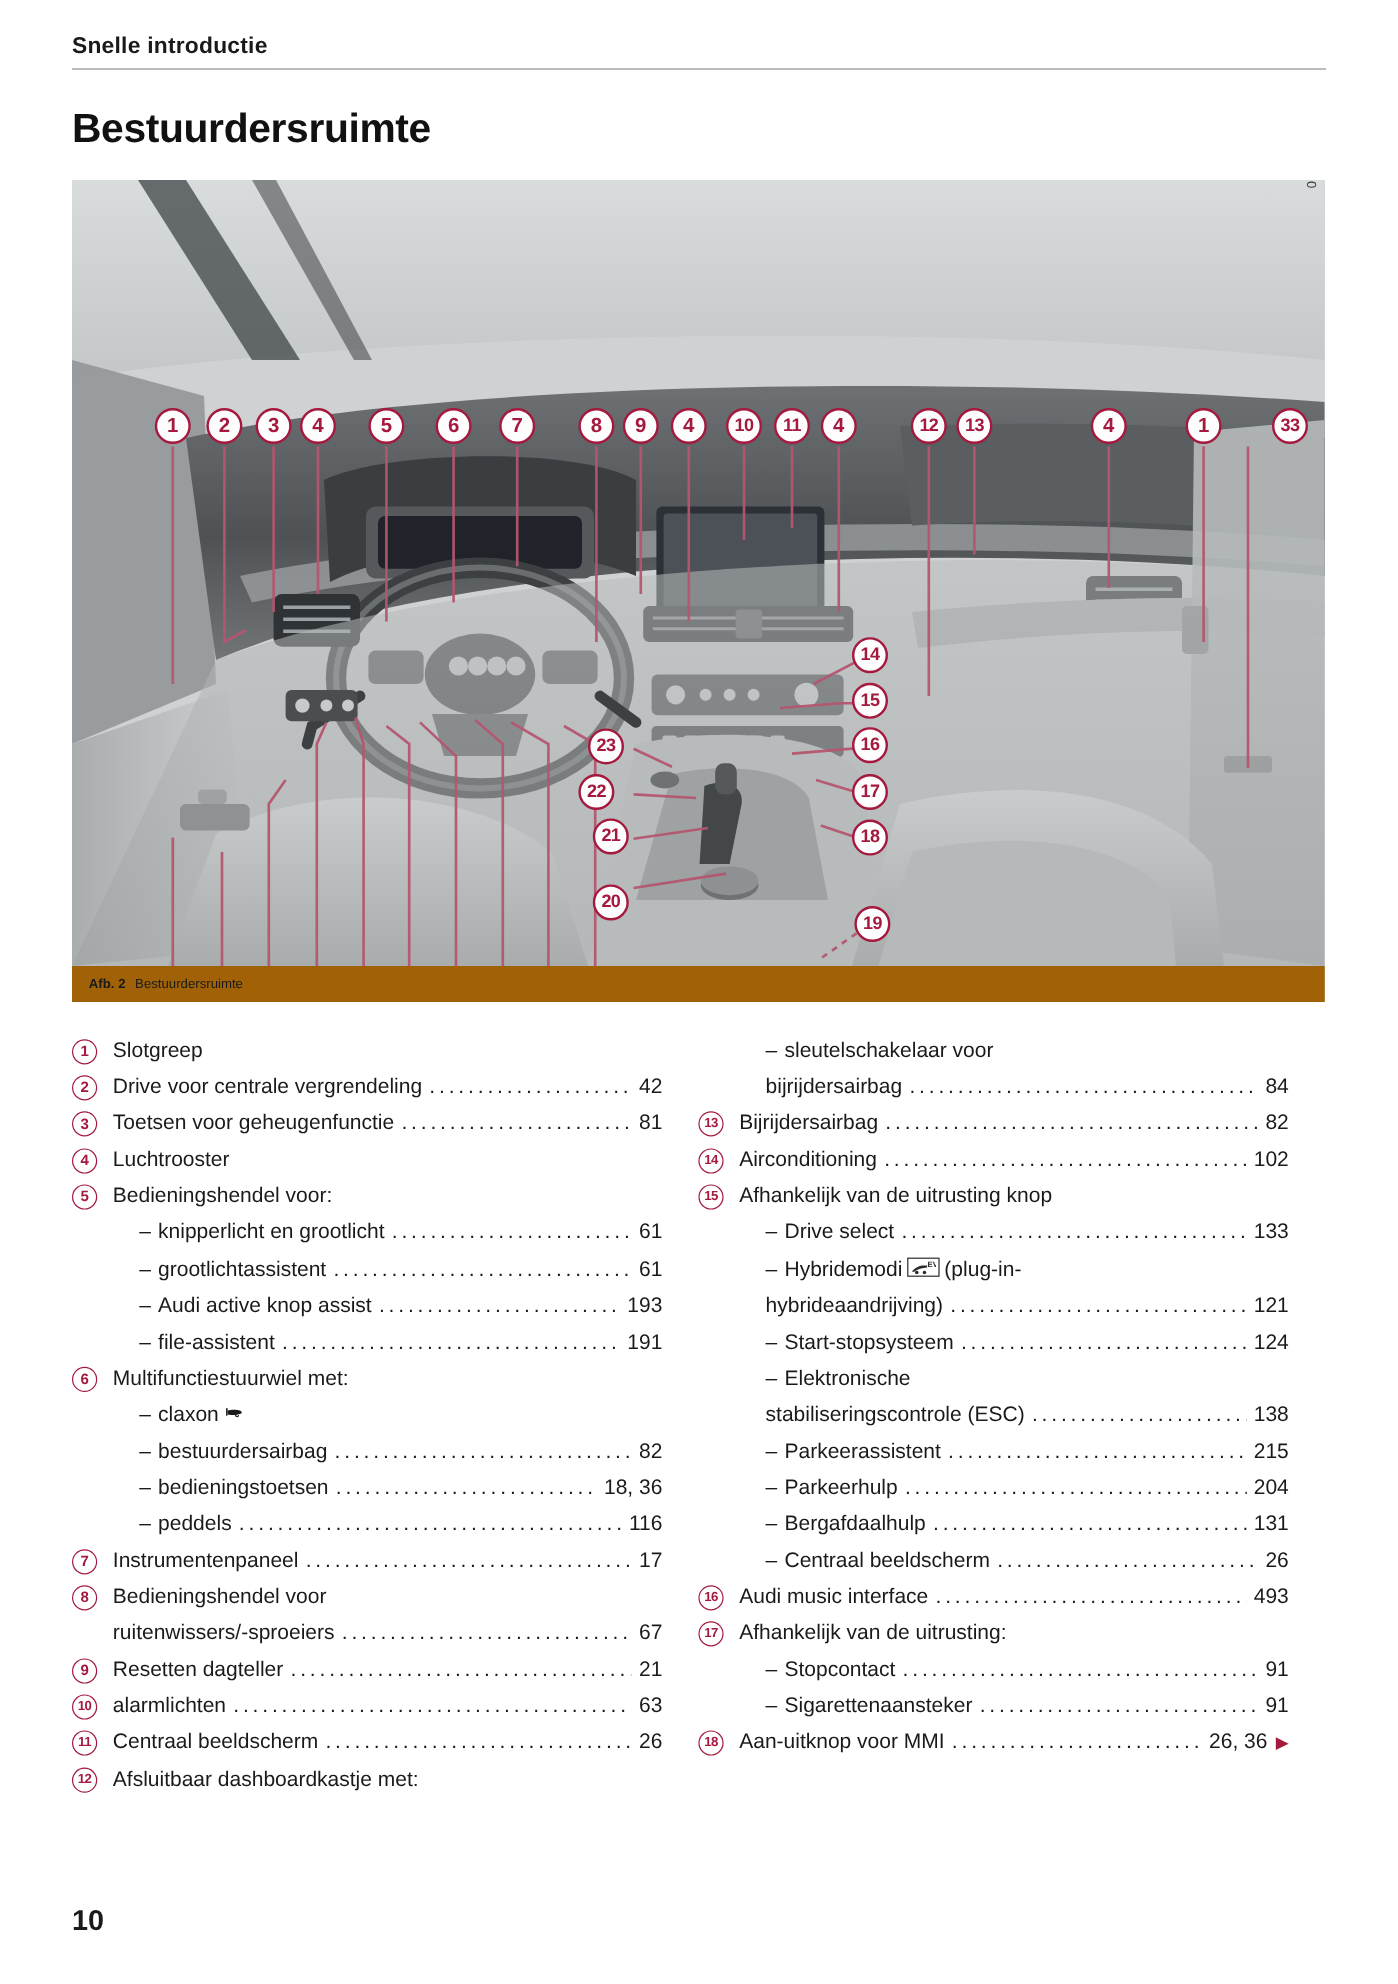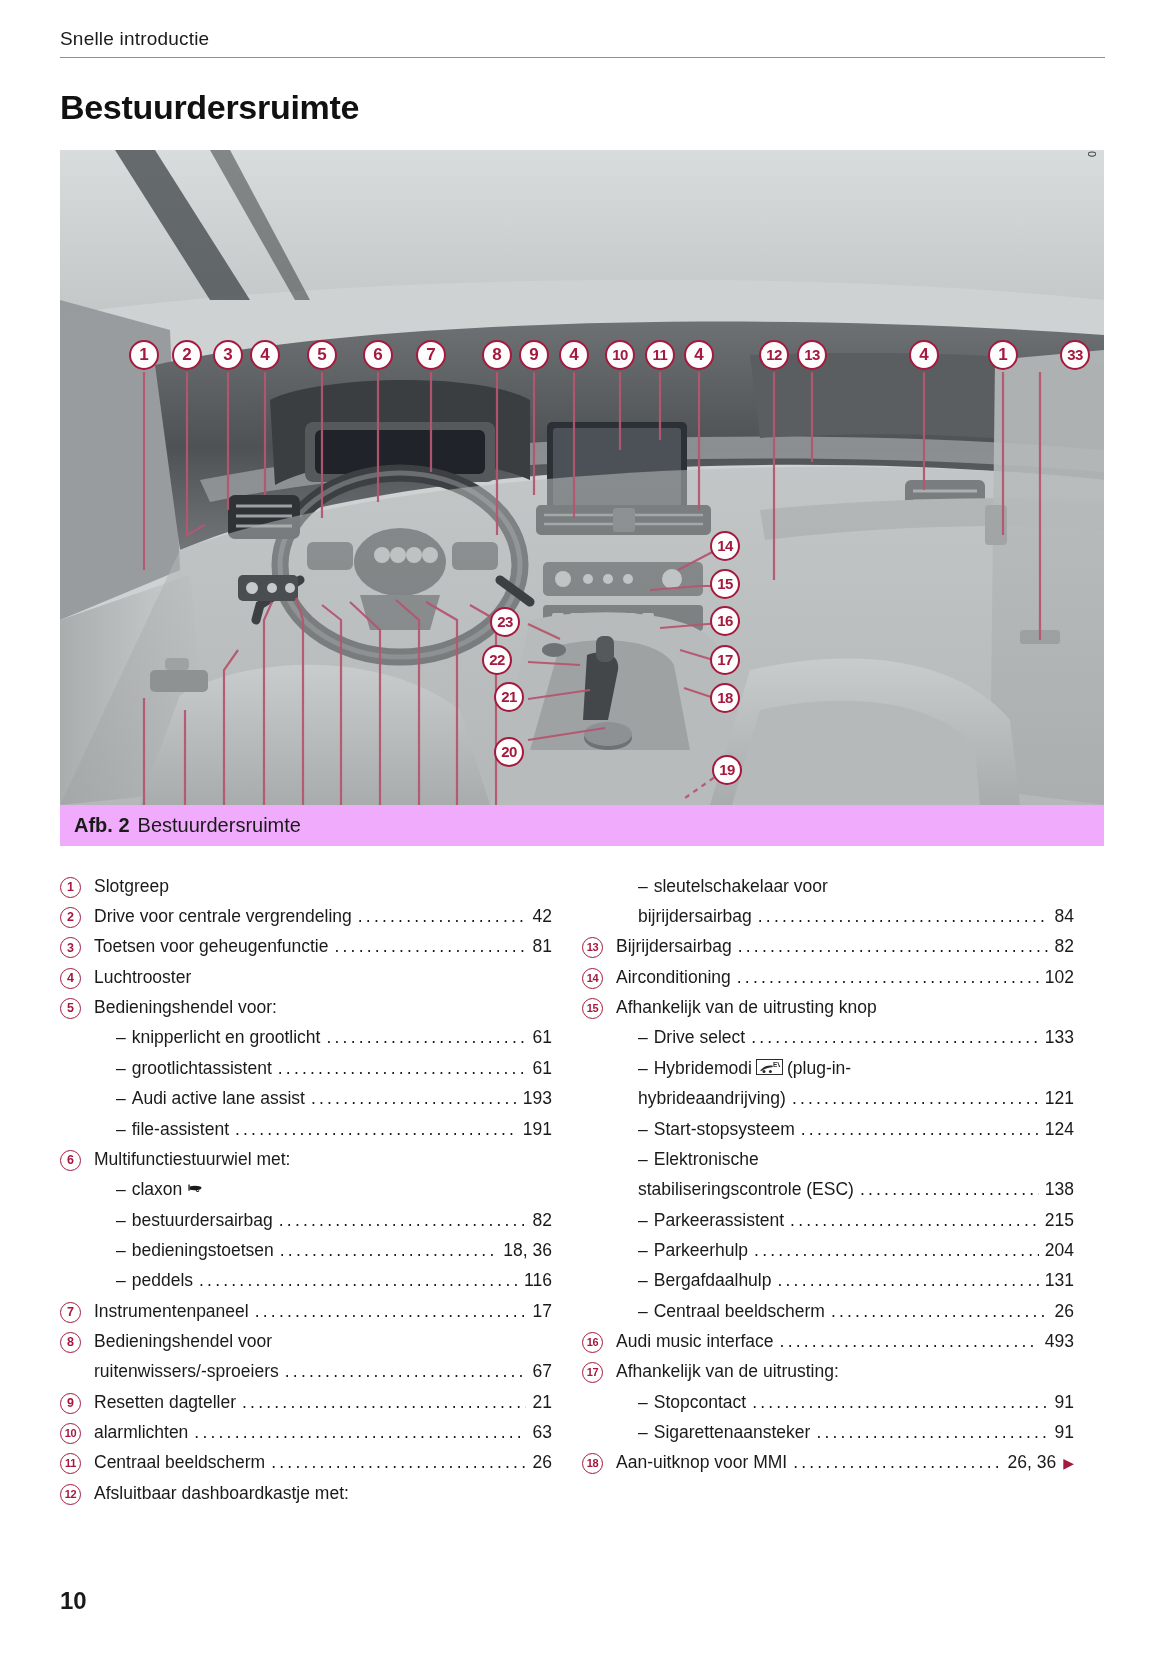--- a/index.html
+++ b/index.html
@@ -20,21 +20,21 @@
     width: 1165px;
     height: 1653px;
     box-sizing: border-box;
     padding: 0 60px;
   }
 
   
   .running-head {
     padding-top: 28px;
     font-size: 19px;
-    font-weight: normal;
+    font-weight: bold;
     letter-spacing: 0.2px;
     color: #1a1a1a;
   }
   .head-rule {
     margin-top: 7px;
     border-bottom: 1.5px solid #8f8f8f;
   }
 
   
   .chapter-title {
@@ -82,24 +82,24 @@
     display: flex;
     align-items: center;
     justify-content: center;
     box-sizing: border-box;
     z-index: 5;
   }
   .callout.two-digit { font-size: 15px; letter-spacing: -0.5px; }
 
   .caption-bar {
     width: 1044px;
-    background: #f0abfc;
+    background: #a16207;
     padding: 9px 14px;
     box-sizing: border-box;
-    font-size: 20px;
+    font-size: 11px;
   }
   .caption-bar b { font-weight: bold; }
   .caption-bar span.cap-text { margin-left: 8px; }
 
   
   .columns {
     display: flex;
     gap: 30px;
     margin-top: 26px;
   }
@@ -481,21 +481,21 @@
             <span class="dash">–</span>
             <span class="label">grootlichtassistent</span>
             <span class="leader">............................................................</span>
             <span class="pageno">61</span>
           </div>
         </div>
         <div class="entry sub">
           <div class="num"></div>
           <div class="body-cell">
             <span class="dash">–</span>
-            <span class="label">Audi active lane assist</span>
+            <span class="label">Audi active knop assist</span>
             <span class="leader">............................................................</span>
             <span class="pageno">193</span>
           </div>
         </div>
         <div class="entry sub">
           <div class="num"></div>
           <div class="body-cell">
             <span class="dash">–</span>
             <span class="label">file-assistent</span>
             <span class="leader">............................................................</span>

